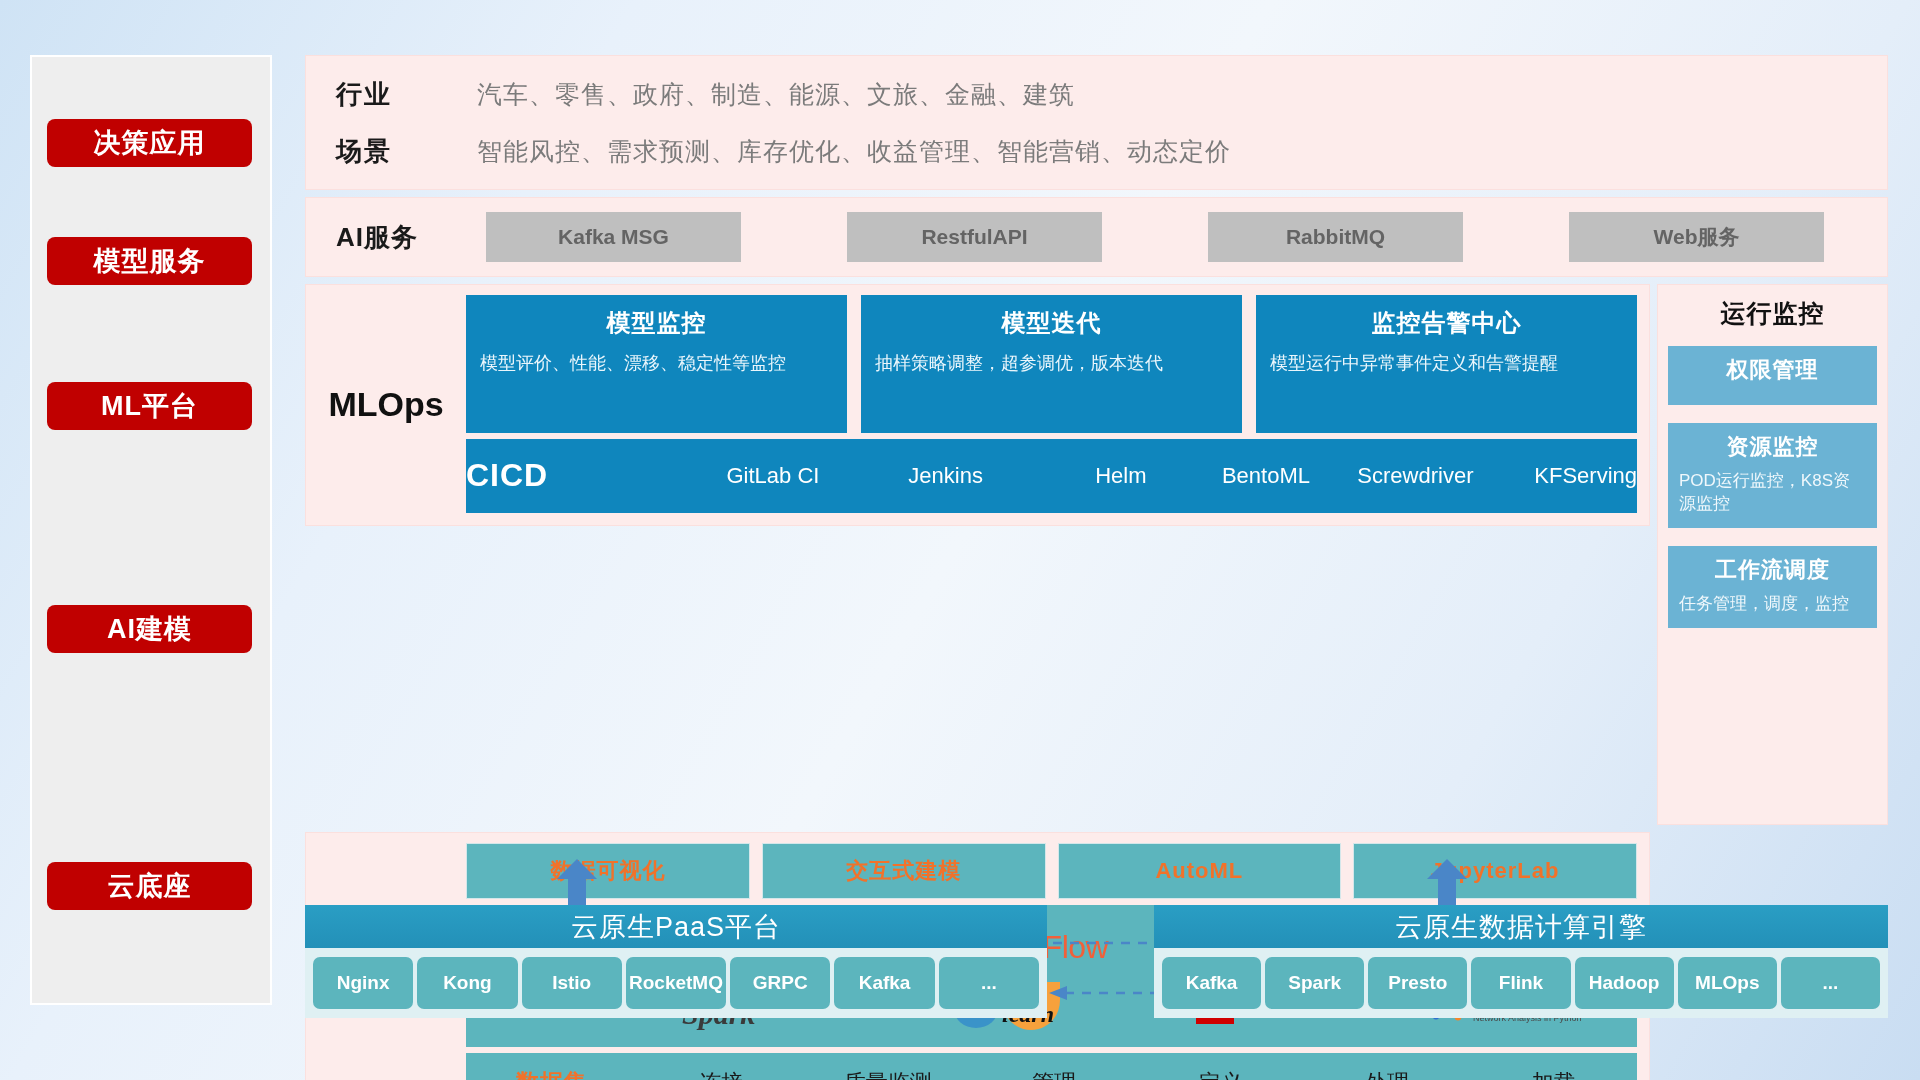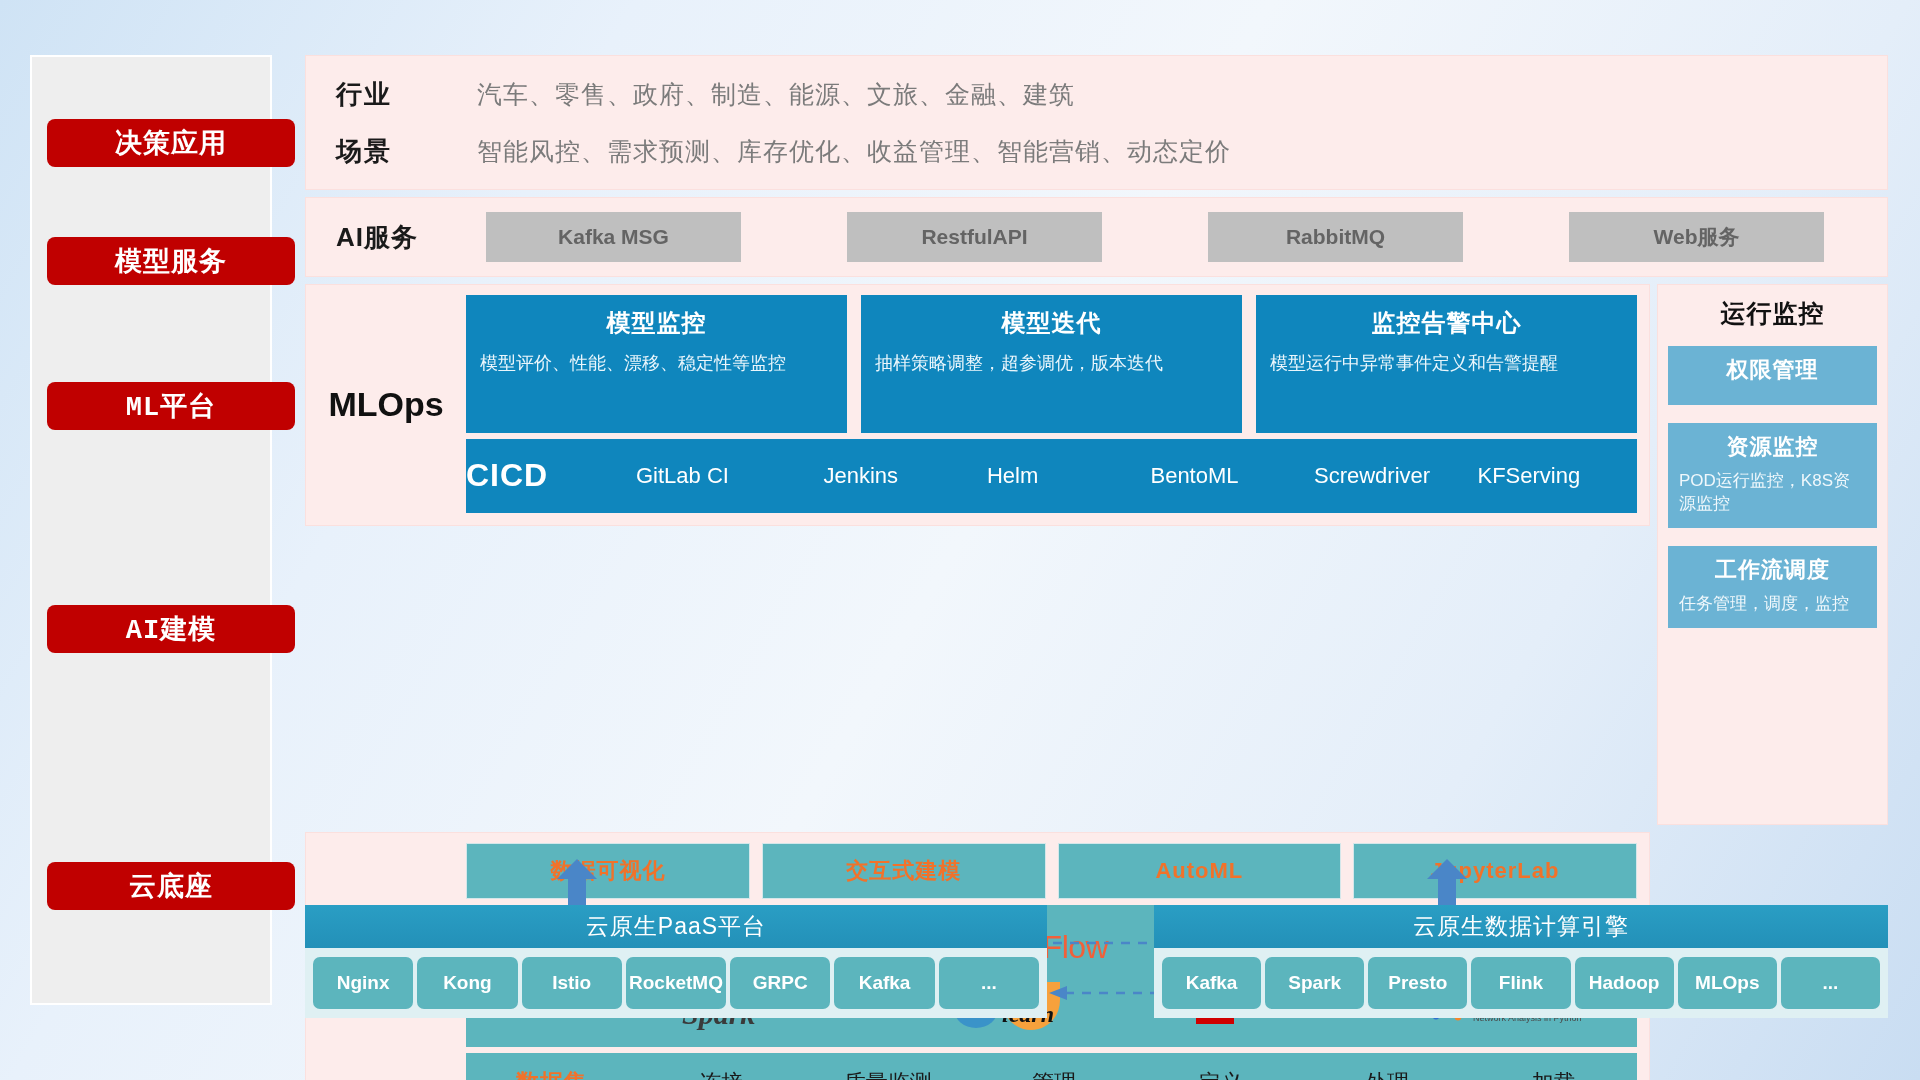--- a/index.html
+++ b/index.html
@@ -17,28 +17,27 @@
   #left-rail {
     position: absolute; left: 30px; top: 55px;
     width: 242px; height: 950px;
     background: #eeeeee;
     border: 2px solid #ffffff;
     display: flex; flex-direction: column;
     align-items: center;
   }
   .rail-pill {
     position: absolute;
-    left: 15px; width: 248px; height: 48px;
+    left: 15px; width: 205px; height: 48px;
     background: #c00000;
     border-radius: 8px;
     color: #ffffff;
     font-size: 27px; font-weight: bold;
     display: flex; align-items: center; justify-content: center;
     letter-spacing: 1px;
-    font-family: Liberation Mono, monospace;
   }
 
   
   #main-col { position: absolute; left: 305px; top: 55px; width: 1583px; }
 
   .band {
     background: #fdeceb;
     border: 1px solid #fbe0de;
     margin-bottom: 7px;
   }
@@ -93,21 +92,21 @@
   .cicd-bar {
     background: #0f86bd; height: 78px; display: flex; align-items: center;
     color: #fff; overflow: hidden;
   }
   .cicd-label {
     font-size: 32px; font-weight: bold; width: 166px; flex: 0 0 166px;
     text-align: left; letter-spacing: 1px;
   }
   .cicd-items { display: flex; flex: 1; }
   .cicd-item {
-    flex: 1; font-size: 22px; text-align: left;
+    flex: 1; font-size: 22px; text-align: right;
     line-height: 1.08; padding-left: 4px;
     word-break: break-all;
   }
   .cicd-item.first { flex: 1.15; }
 
   #band-monitor {
     width: 231px; background: #fdeceb; border: 1px solid #fbe0de;
     padding: 12px 10px 14px 10px;
   }
   #band-monitor-title {
@@ -171,21 +170,21 @@
   .lab-data-items { flex: 1; display: flex; }
   .lab-data-item {
     flex: 1; text-align: center; color: #1a1a1a; font-size: 22px;
   }
 
   
   #cloud-area { position: absolute; left: 305px; top: 875px; width: 1583px; height: 180px; }
   .cloud-group { position: absolute; top: 30px; }
   .cloud-header {
     background: linear-gradient(180deg,#2a9ec4 0%, #2390b8 100%);
-    color: #fff; height: 43px; font-size: 23px;
+    color: #fff; height: 43px; font-size: 27px;
     display: flex; align-items: center; justify-content: center;
     letter-spacing: 1px;
   }
   .cloud-body {
     background: #dff0f3; padding: 9px 8px; display: flex; gap: 4px;
   }
   .cloud-chip {
     flex: 1; height: 52px; background: #5cb5bd; border-radius: 7px;
     color: #fff; font-size: 19px; font-weight: bold;
     display: flex; align-items: center; justify-content: center;

